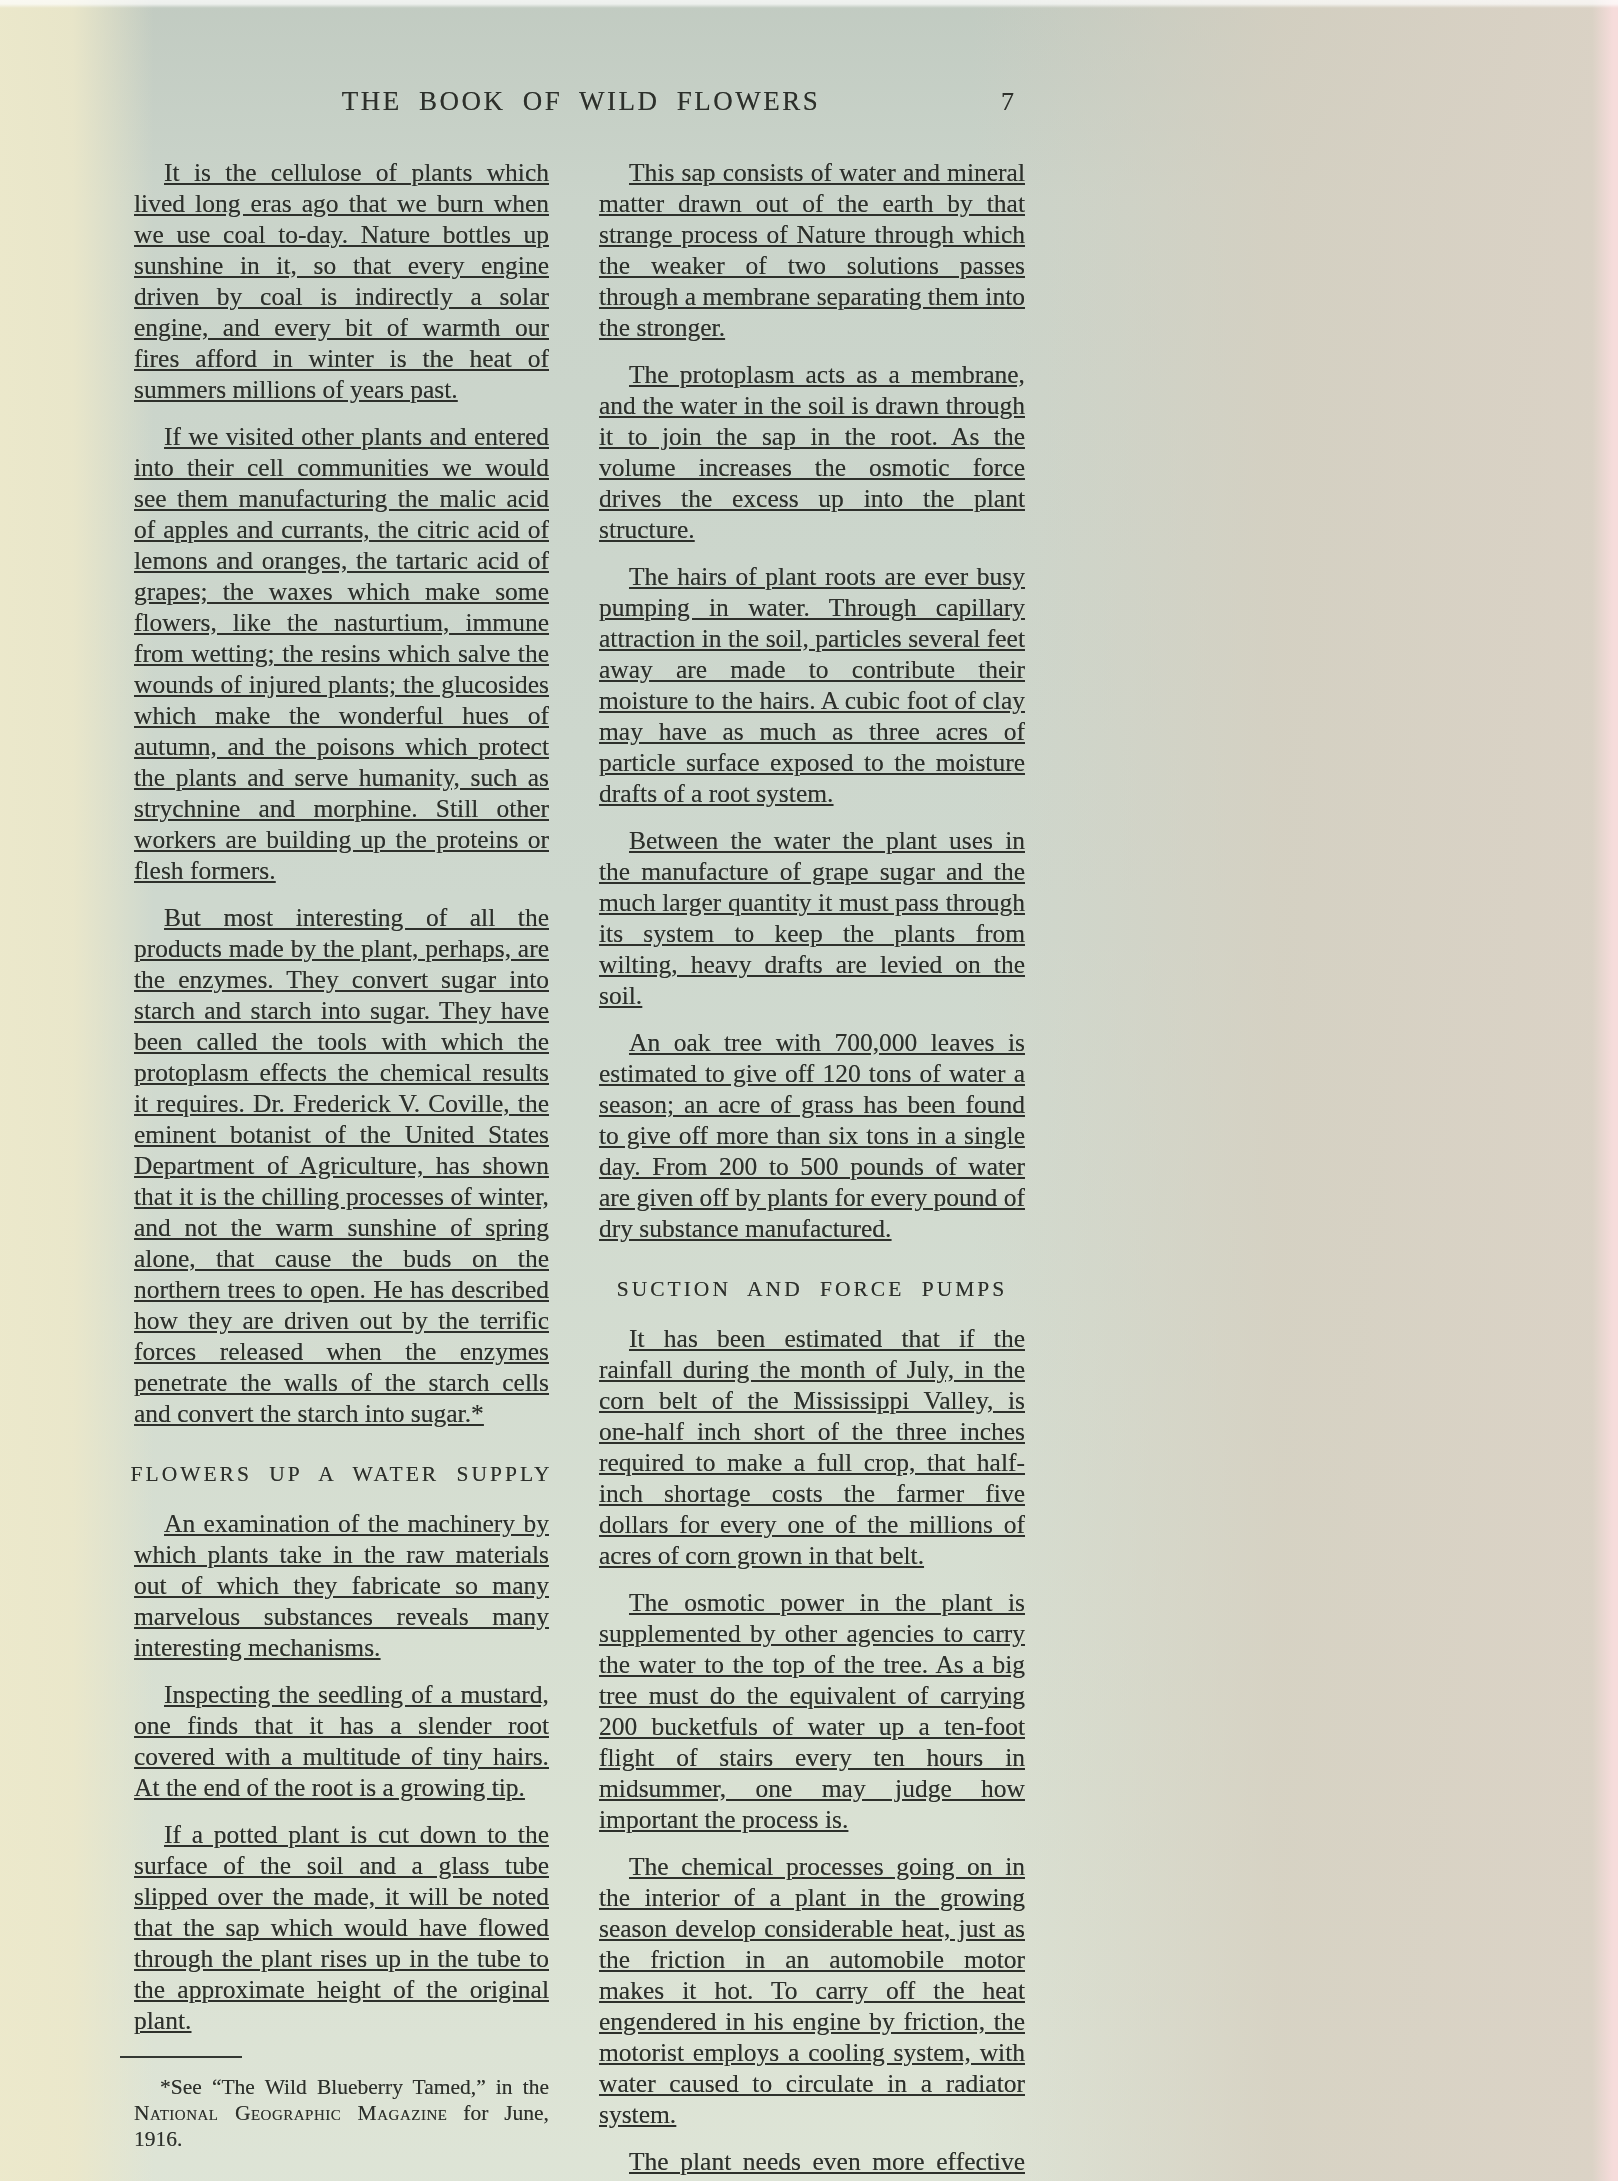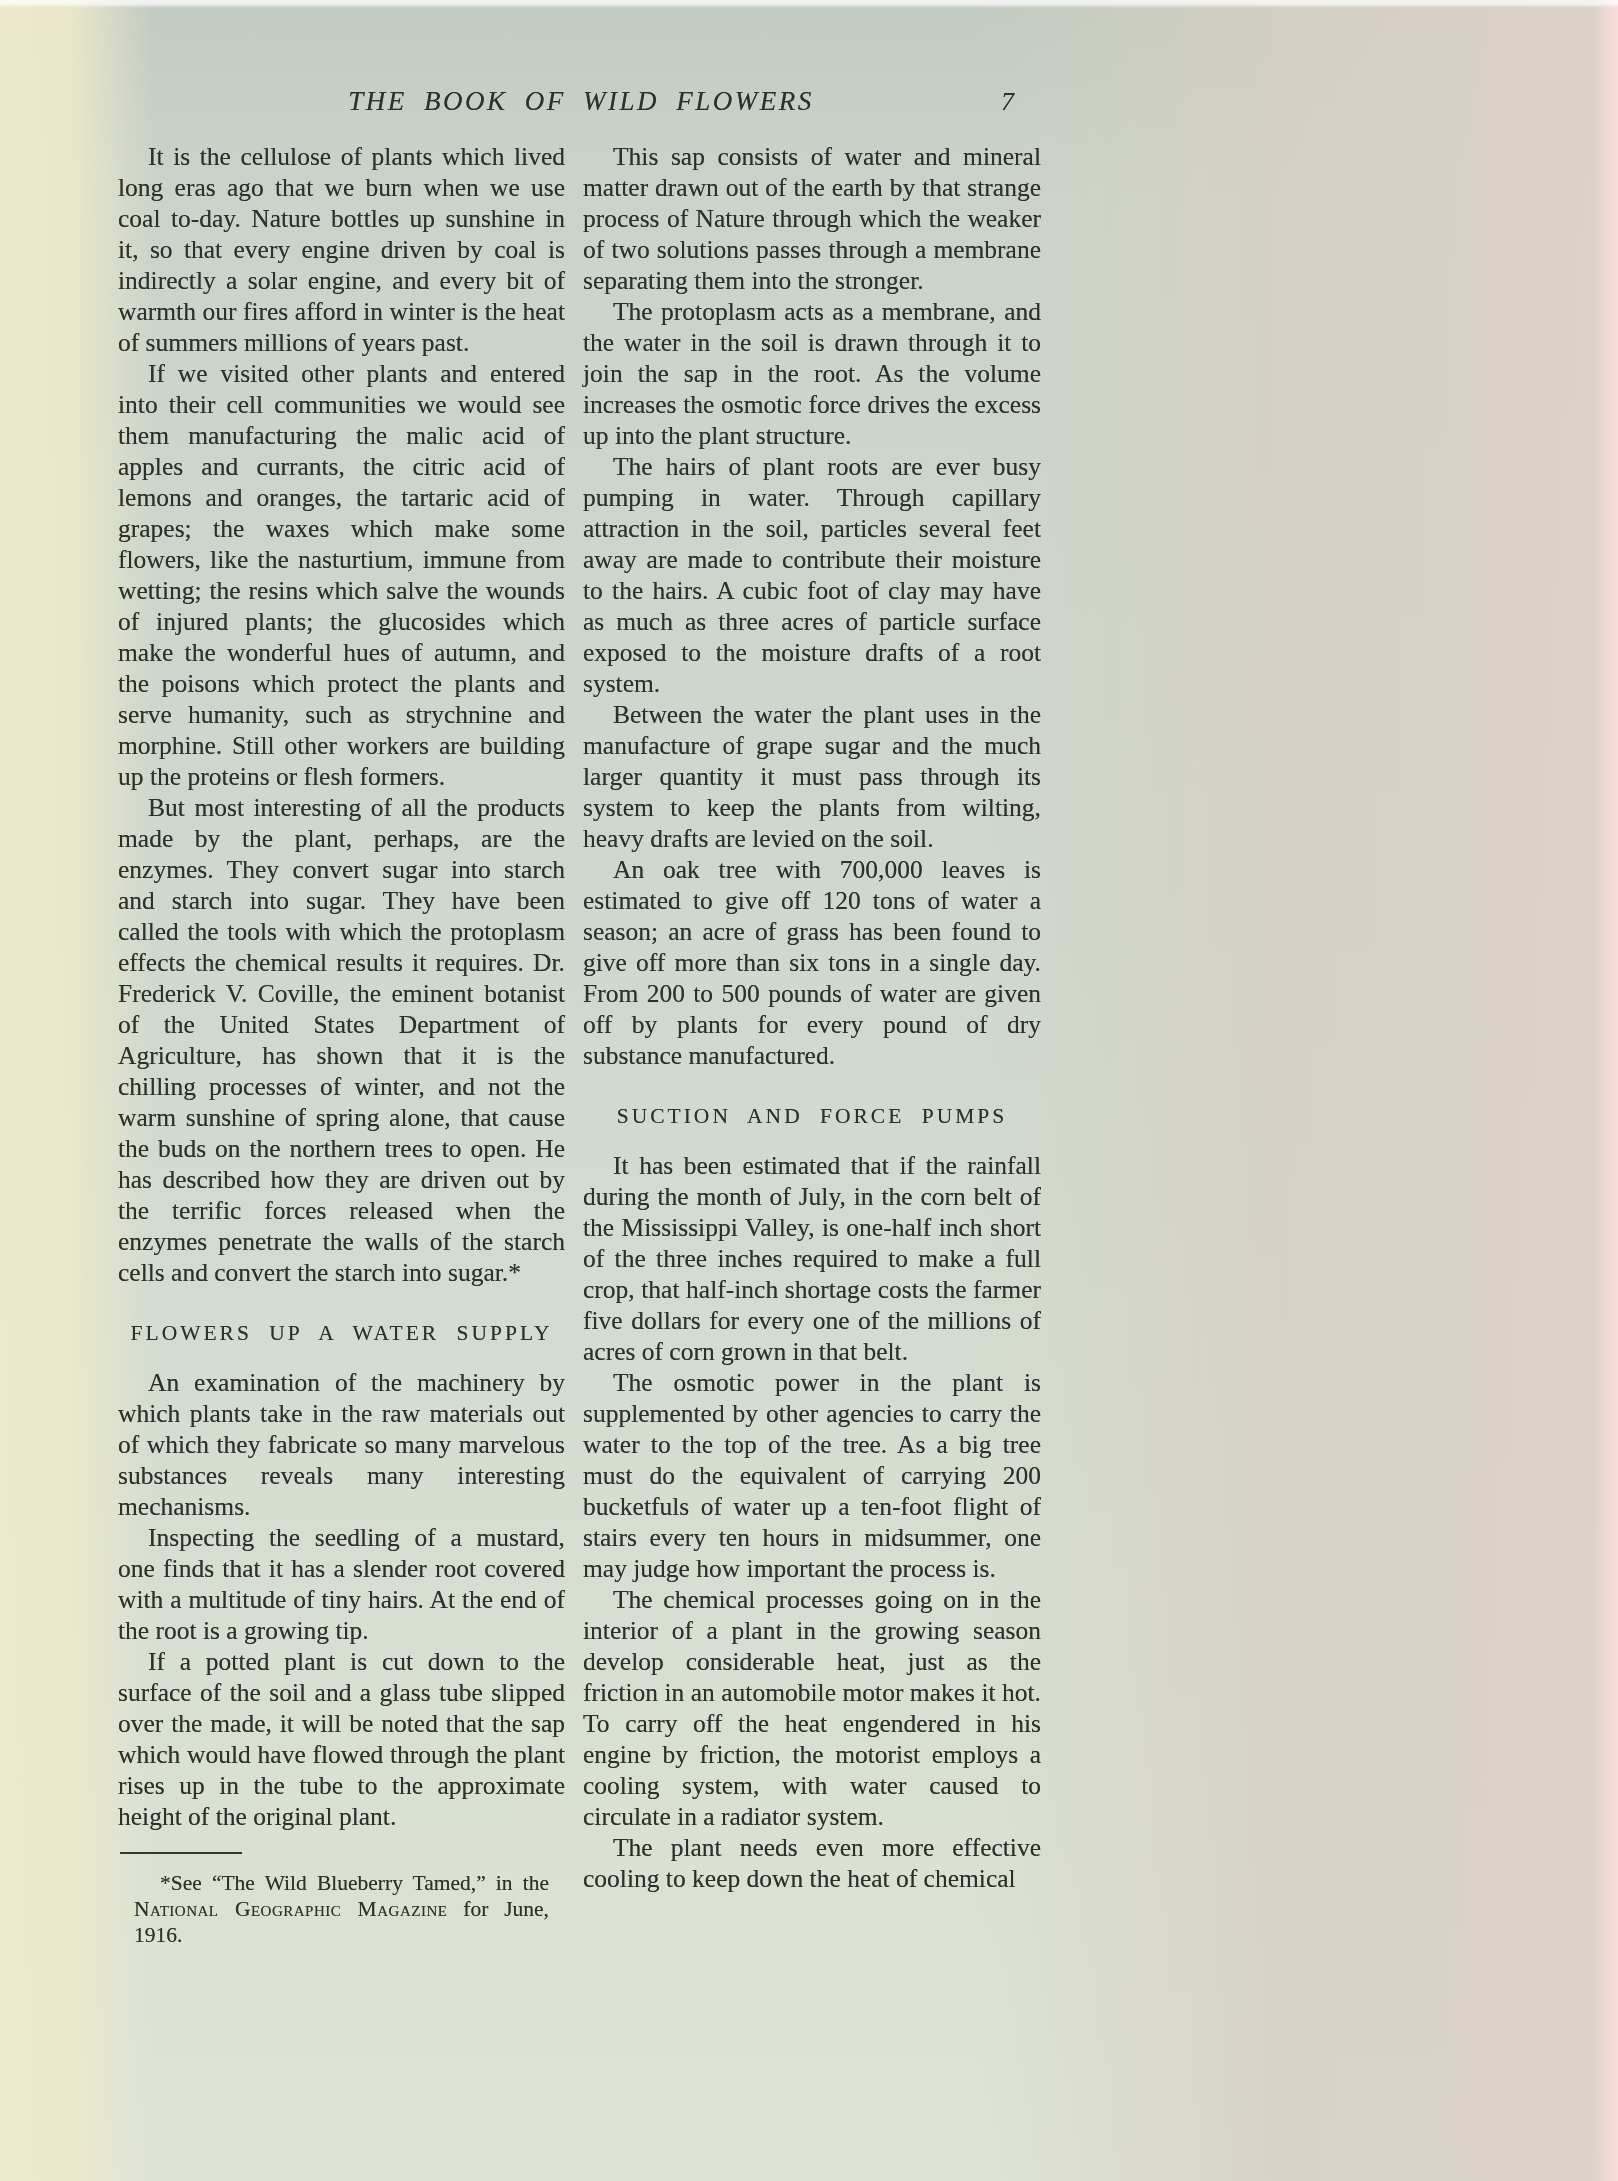--- a/index.html
+++ b/index.html
@@ -11,29 +11,29 @@
     color:#2d302b;
     background-color:#ced8ce;
     background-image:
       linear-gradient(to bottom, rgba(255,255,255,0.75) 0px, rgba(255,255,255,0.7) 4px, rgba(255,255,255,0) 8px),
       linear-gradient(to right, rgba(237,233,203,0.95) 0%, rgba(236,232,202,0.9) 4.5%, rgba(237,233,203,0) 9.5%),
       linear-gradient(to right, rgba(214,207,192,0) 60%, rgba(214,207,192,0.8) 79%, rgba(219,210,197,0.95) 98.4%, rgba(246,220,219,1) 99.7%),
       linear-gradient(to bottom, rgba(148,156,148,0.22) 0%, rgba(148,156,148,0.07) 9%, rgba(230,235,215,0) 42%, rgba(240,243,221,0.32) 82%, rgba(241,243,224,0.45) 100%);
     text-shadow:0 0 0.6px rgba(45,48,43,0.55);
   }
 
-  .running-head{position:absolute;top:86px;left:120px;width:922px;font-style:italic;}
+  .running-head{position:absolute;top:86px;left:120px;width:922px;}
   .head-title{text-align:center;font-size:27px;letter-spacing:2.5px;word-spacing:8px;white-space:nowrap;}
   .page-number{position:absolute;right:28px;top:1px;font-size:26px;}
 
   .col{position:absolute;top:141px;font-size:25.5px;line-height:31px;text-align:justify;}
   .col-left{left:118px;width:447px;}
   .col-right{left:583px;width:458px;}
 
-  p.para{margin:0;text-indent:30px;}
+  p.para{margin:16px;text-indent:30px;text-decoration:underline;}
   .section-heading{
     font-weight:normal;font-size:21.5px;letter-spacing:3px;word-spacing:9px;
     text-align:center;text-indent:0;margin:30px 0 18px 0;white-space:nowrap;
   }
   .footnote-rule{border:0;border-top:2px solid #343833;width:122px;margin:20px 0 12px 2px;}
   .footnote{font-size:21.5px;line-height:26px;margin:16px;text-indent:26px;text-align:justify;}
   .footnote .sc{font-variant:small-caps;letter-spacing:0.5px;}
 </style>
 </head>
 <body>

